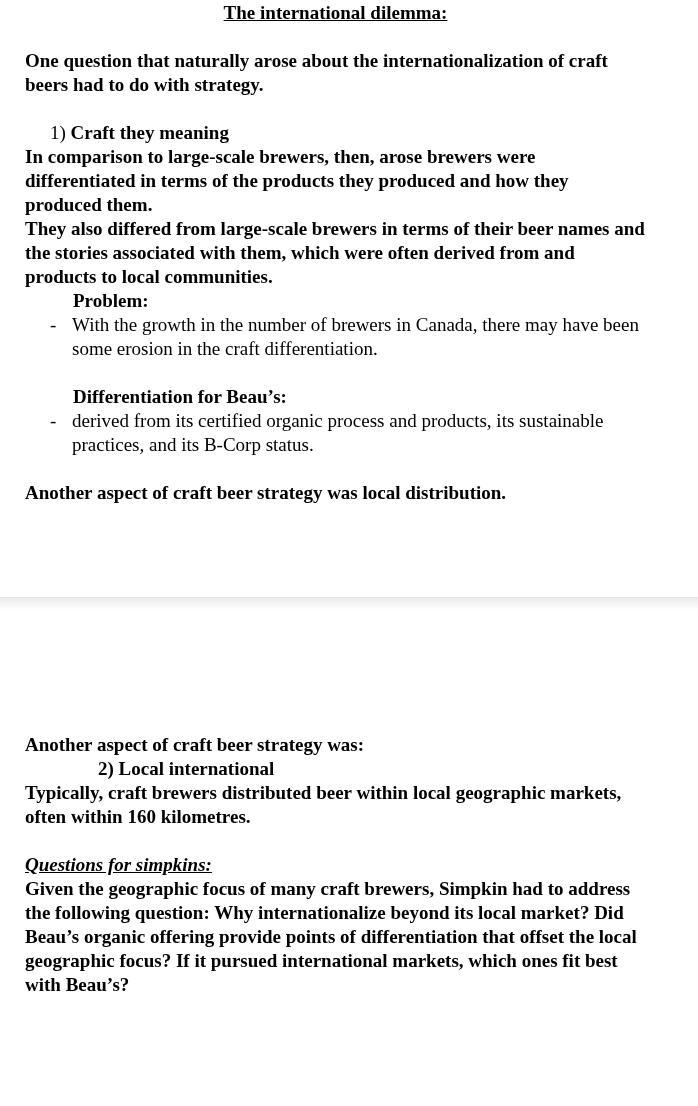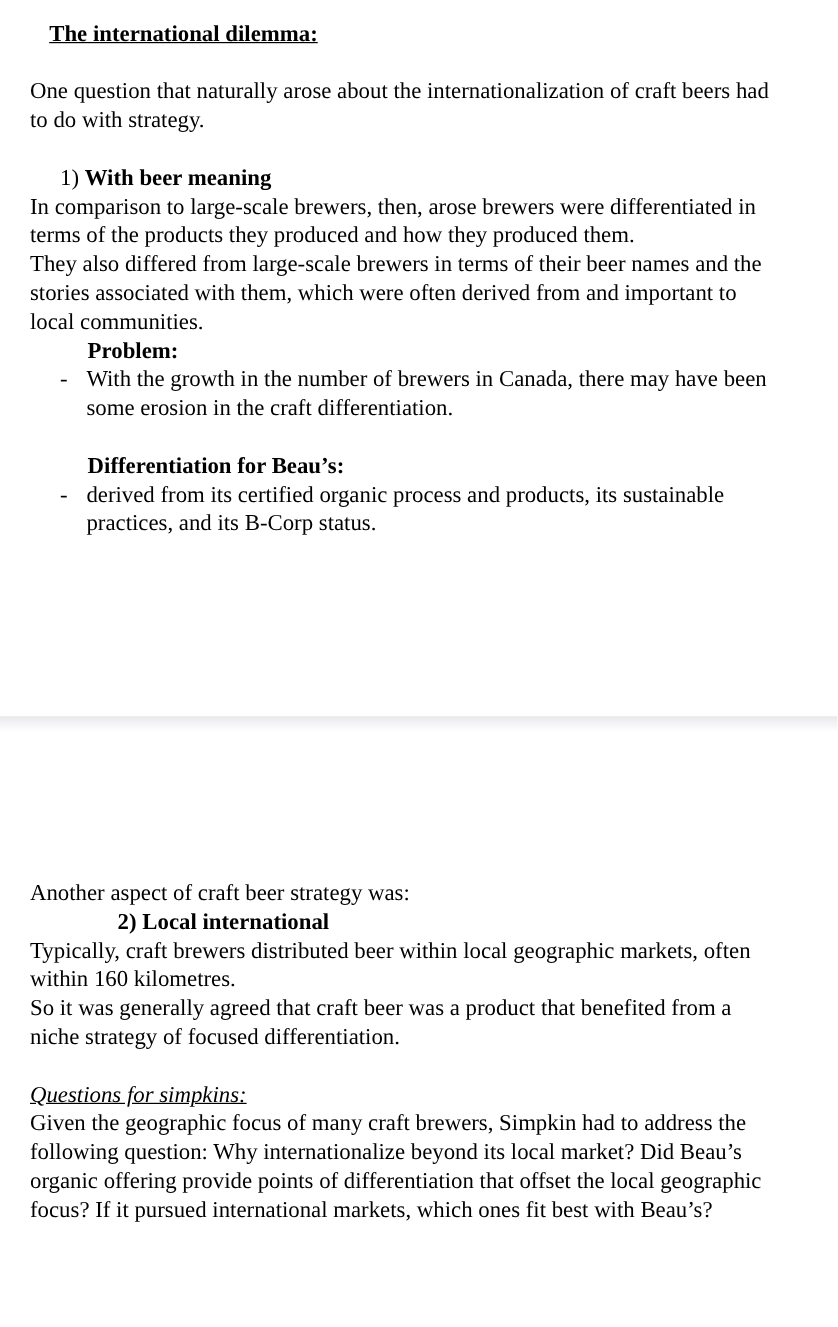--- a/index.html
+++ b/index.html
@@ -33,28 +33,29 @@
     height: 11px;
     border-top: 1px solid #e2e3e6;
     background: linear-gradient(to bottom, #e9eaec 0%, #f3f3f5 40%, #fdfdfe 100%);
   }
   .page-two {
     box-sizing: border-box;
     padding-top: 124px;
     height: 498px;
     overflow: hidden;
   }
-  p { margin: 0; }
+  p { margin: 0; font-weight: bold; }
   .mt { margin-top: 24px; }
   .doc-title {
     font-weight: bold;
     text-decoration: underline;
     font-size: 19px;
     line-height: 24px;
-    margin: 16px;
+    margin: 0;
+    text-align: center;
   }
   .bold { font-weight: bold; margin-left: 48px; }
   .numbered {
     padding-left: 25px;
   }
   .numbered .heading { font-weight: bold; }
   .bullet {
     display: flex;
     padding-left: 25px;
   }
@@ -77,59 +78,59 @@
 
   <section class="page page-one">
 
     <h1 class="doc-title">The international dilemma:</h1>
 
     <p class="mt">One question that naturally arose about the internationalization of craft beers had to do with strategy.</p>
 
     <div class="numbered mt">
       <span class="num">1)</span>
       <span> </span>
-      <span class="heading">With beer meaning</span>
+      <span class="heading">Craft they meaning</span>
     </div>
 
     <p>In comparison to large-scale brewers, then, arose brewers were differentiated in terms of the products they produced and how they produced them.</p>
 
-    <p>They also differed from large-scale brewers in terms of their beer names and the stories associated with them, which were often derived from and important to local communities.</p>
+    <p>They also differed from large-scale brewers in terms of their beer names and the stories associated with them, which were often derived from and products to local communities.</p>
 
     <p class="bold">Problem:</p>
 
     <div class="bullet">
       <span class="dash">-</span>
       <span class="btext">With the growth in the number of brewers in Canada, there may have been some erosion in the craft differentiation.</span>
     </div>
 
     <p class="bold mt">Differentiation for Beau’s:</p>
 
     <div class="bullet">
       <span class="dash">-</span>
       <span class="btext">derived from its certified organic process and products, its sustainable practices, and its B-Corp status.</span>
     </div>
 
+    <p class="mt">Another aspect of craft beer strategy was local distribution.</p>
 
   </section>
 
   <div class="page-divider"></div>
 
   <section class="page page-two">
 
     <p>Another aspect of craft beer strategy was:</p>
 
     <div class="numbered">
       <span class="num bold">2)</span>
       <span> </span>
       <span class="heading">Local international</span>
     </div>
 
     <p>Typically, craft brewers distributed beer within local geographic markets, often within 160 kilometres.</p>
 
-    <p>So it was generally agreed that craft beer was a product that benefited from a niche strategy of focused differentiation.</p>
 
     <p class="q-label mt">Questions for simpkins:</p>
 
     <p>Given the geographic focus of many craft brewers, Simpkin had to address the following question: Why internationalize beyond its local market? Did Beau’s organic offering provide points of differentiation that offset the local geographic focus? If it pursued international markets, which ones fit best with Beau’s?</p>
 
   </section>
 
 </div>
 
 </body></html>

